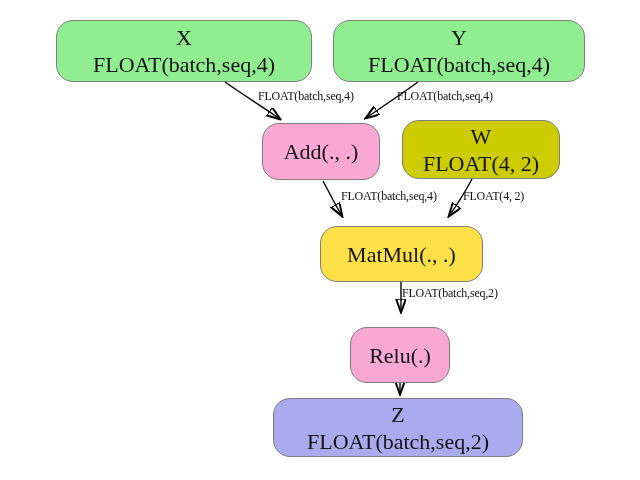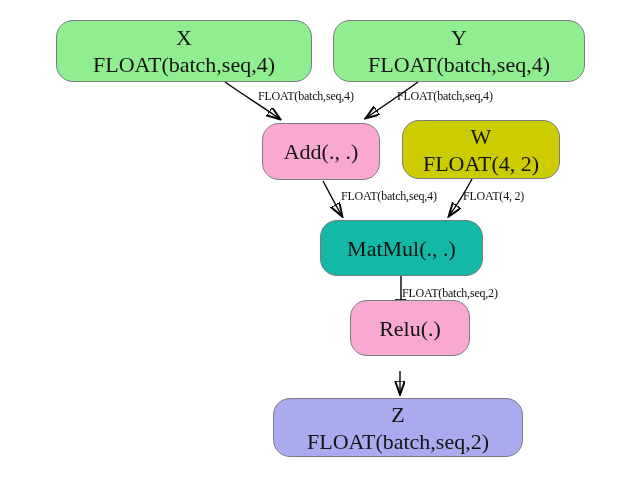--- a/index.html
+++ b/index.html
@@ -38,21 +38,21 @@
     justify-content: center;
     text-align: center;
     color: #141414;
     font-size: 22px;
     line-height: 27px;
     white-space: nowrap;
   }
   .node.green  { background: #90EE90; }
   .node.gray   { background: #f9a8d4; }
   .node.yellow { background: #CCCC00; }
-  .node.coral  { background: #14b8a6; }
+  .node.coral  { background: #fde047; margin-top: 6px; }
   .node.violet { background: #AAAAEE; }
   .elabel {
     position: absolute;
     font-size: 12px;
     line-height: 13px;
     color: #111111;
     white-space: nowrap;
     letter-spacing: -0.2px;
   }
 </style>
@@ -91,21 +91,21 @@
 
   <div class="node yellow" style="left:402px;top:120px;width:158px;height:59px">
     <div>W</div>
     <div>FLOAT(4, 2)</div>
   </div>
 
   <div class="node coral" style="left:320px;top:220px;width:163px;height:56px">
     <div>MatMul(., .)</div>
   </div>
 
-  <div class="node gray" style="left:350px;top:300px;width:120px;height:56px">
+  <div class="node gray" style="left:350px;top:327px;width:100px;height:56px">
     <div>Relu(.)</div>
   </div>
 
   <div class="node violet" style="left:273px;top:398px;width:250px;height:59px">
     <div>Z</div>
     <div>FLOAT(batch,seq,2)</div>
   </div>
 
   <div class="elabel" style="left:258px;top:90px">FLOAT(batch,seq,4)</div>
 

